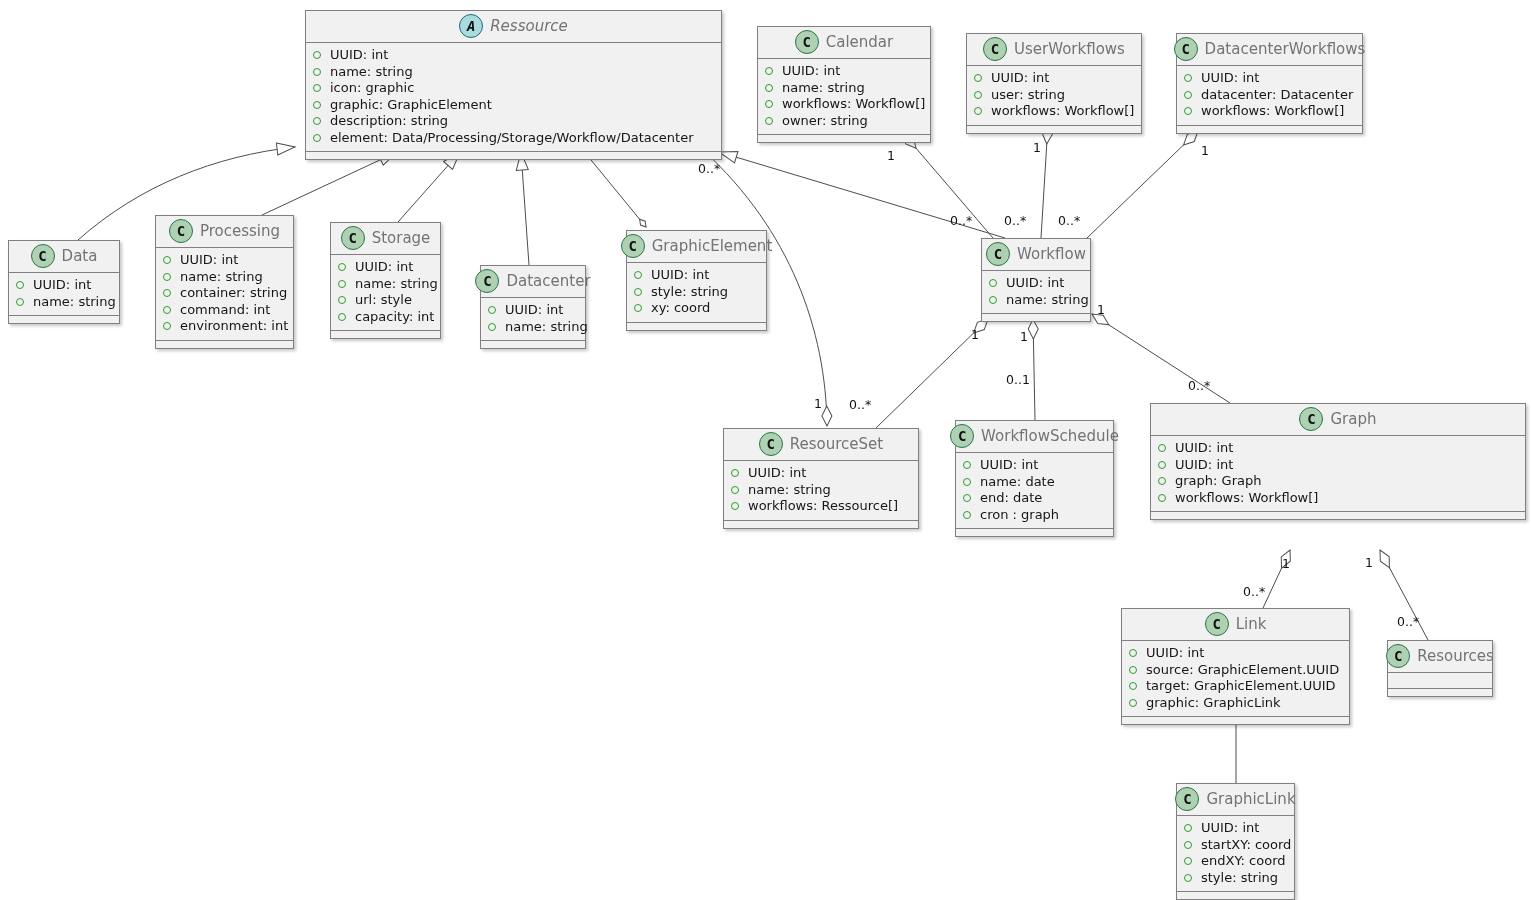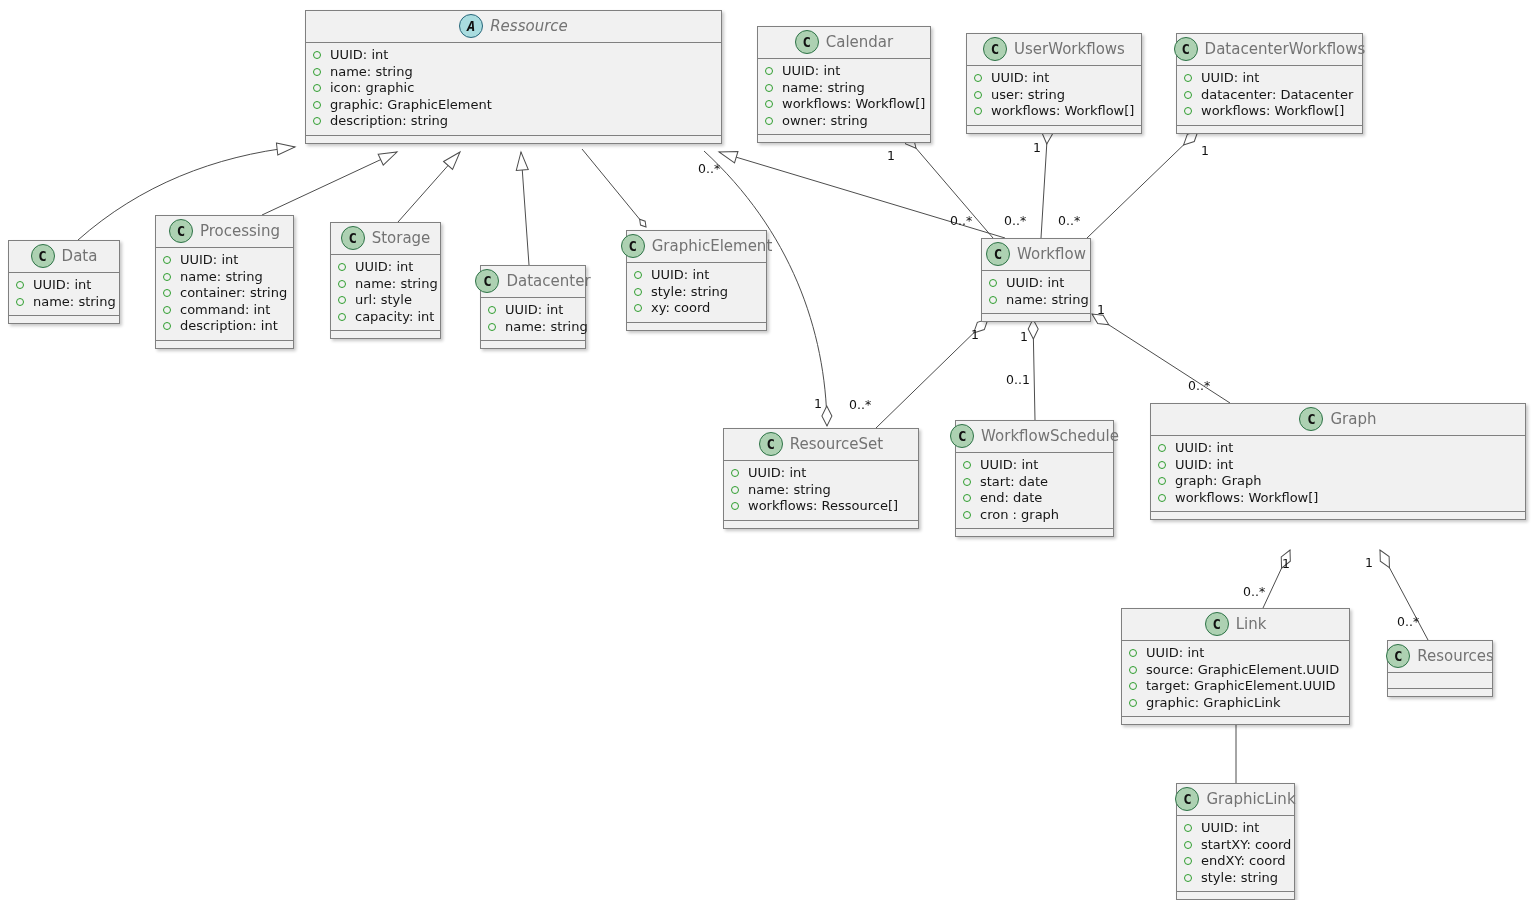--- a/index.html
+++ b/index.html
@@ -87,20 +87,24 @@
         <span>icon: graphic</span>
       </div>
     <div class="attr">
         <span class="dot"></span>
         <span>graphic: GraphicElement</span>
       </div>
     <div class="attr">
         <span class="dot"></span>
         <span>description: string</span>
       </div>
+    <div class="attr">
+        <span class="dot"></span>
+        <span>element: Data/Processing/Storage/Workflow/Datacenter</span>
+      </div>
   </div>
   <div class="foot"></div>
 </div>
 
 <div class="cls" style="left:757px;top:26px;width:174px">
   <div class="hdr">
     <span class="circ">C</span>
     <span class="title">Calendar</span>
   </div>
   <div class="attrs">
@@ -203,21 +207,21 @@
     <div class="attr">
         <span class="dot"></span>
         <span>container: string</span>
       </div>
     <div class="attr">
         <span class="dot"></span>
         <span>command: int</span>
       </div>
     <div class="attr">
         <span class="dot"></span>
-        <span>description: int</span>
+        <span>environment: int</span>
       </div>
   </div>
   <div class="foot"></div>
 </div>
 
 <div class="cls" style="left:330px;top:222px;width:111px">
   <div class="hdr">
     <span class="circ">C</span>
     <span class="title">Storage</span>
   </div>
@@ -327,21 +331,21 @@
     <span class="circ">C</span>
     <span class="title">WorkflowSchedule</span>
   </div>
   <div class="attrs">
     <div class="attr">
         <span class="dot"></span>
         <span>UUID: int</span>
       </div>
     <div class="attr">
         <span class="dot"></span>
-        <span>start: date</span>
+        <span>name: date</span>
       </div>
     <div class="attr">
         <span class="dot"></span>
         <span>end: date</span>
       </div>
     <div class="attr">
         <span class="dot"></span>
         <span>cron : graph</span>
       </div>
   </div>

